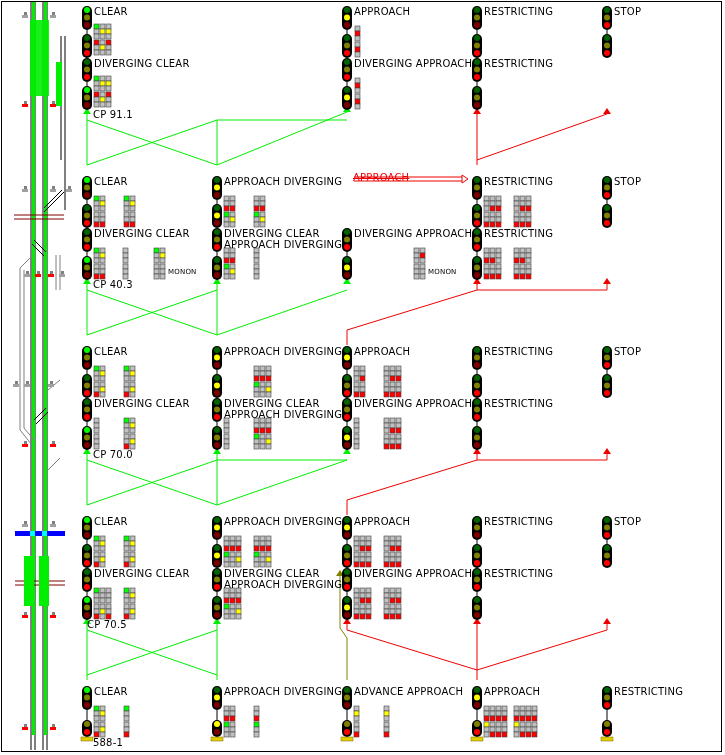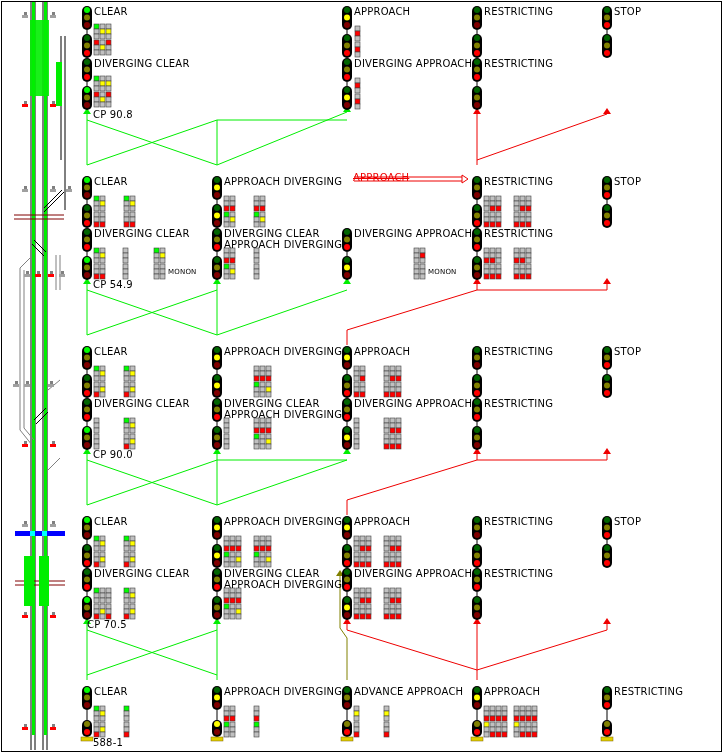--- a/index.html
+++ b/index.html
@@ -1749,42 +1749,42 @@
       </g>
     </svg>
   <div id="labels">
       <div class="lbl" style="left: 94px; top: 6px;">CLEAR</div>
       <div class="lbl" style="left: 94px; top: 58px;">DIVERGING CLEAR</div>
       <div class="lbl" style="left: 354px; top: 6px;">APPROACH</div>
       <div class="lbl" style="left: 354px; top: 58px;">DIVERGING APPROACH</div>
       <div class="lbl" style="left: 484px; top: 6px;">RESTRICTING</div>
       <div class="lbl" style="left: 484px; top: 58px;">RESTRICTING</div>
       <div class="lbl" style="left: 614px; top: 6px;">STOP</div>
-      <div class="lbl" style="left: 93px; top: 109px;">CP 90.8</div>
+      <div class="lbl" style="left: 93px; top: 109px;">CP 91.1</div>
       <div class="lbl" style="left: 94px; top: 176px;">CLEAR</div>
       <div class="lbl" style="left: 94px; top: 228px;">DIVERGING CLEAR</div>
       <div class="lbl" style="left: 224px; top: 176px;">APPROACH DIVERGING</div>
       <div class="lbl" style="left: 224px; top: 228px;">DIVERGING CLEAR</div>
       <div class="lbl" style="left: 224px; top: 239px;">APPROACH DIVERGING</div>
       <div class="lbl" style="left: 354px; top: 228px;">DIVERGING APPROACH</div>
       <div class="lbl" style="left: 484px; top: 176px;">RESTRICTING</div>
       <div class="lbl" style="left: 484px; top: 228px;">RESTRICTING</div>
       <div class="lbl" style="left: 614px; top: 176px;">STOP</div>
-      <div class="lbl" style="left: 93px; top: 279px;">CP 54.9</div>
+      <div class="lbl" style="left: 93px; top: 279px;">CP 40.3</div>
       <div class="lbl" style="left: 94px; top: 346px;">CLEAR</div>
       <div class="lbl" style="left: 94px; top: 398px;">DIVERGING CLEAR</div>
       <div class="lbl" style="left: 224px; top: 346px;">APPROACH DIVERGING</div>
       <div class="lbl" style="left: 224px; top: 398px;">DIVERGING CLEAR</div>
       <div class="lbl" style="left: 224px; top: 409px;">APPROACH DIVERGING</div>
       <div class="lbl" style="left: 354px; top: 346px;">APPROACH</div>
       <div class="lbl" style="left: 354px; top: 398px;">DIVERGING APPROACH</div>
       <div class="lbl" style="left: 484px; top: 346px;">RESTRICTING</div>
       <div class="lbl" style="left: 484px; top: 398px;">RESTRICTING</div>
       <div class="lbl" style="left: 614px; top: 346px;">STOP</div>
-      <div class="lbl" style="left: 93px; top: 449px;">CP 90.0</div>
+      <div class="lbl" style="left: 93px; top: 449px;">CP 70.0</div>
       <div class="lbl" style="left: 94px; top: 516px;">CLEAR</div>
       <div class="lbl" style="left: 94px; top: 568px;">DIVERGING CLEAR</div>
       <div class="lbl" style="left: 224px; top: 516px;">APPROACH DIVERGING</div>
       <div class="lbl" style="left: 224px; top: 568px;">DIVERGING CLEAR</div>
       <div class="lbl" style="left: 224px; top: 579px;">APPROACH DIVERGING</div>
       <div class="lbl" style="left: 354px; top: 516px;">APPROACH</div>
       <div class="lbl" style="left: 354px; top: 568px;">DIVERGING APPROACH</div>
       <div class="lbl" style="left: 484px; top: 516px;">RESTRICTING</div>
       <div class="lbl" style="left: 484px; top: 568px;">RESTRICTING</div>
       <div class="lbl" style="left: 614px; top: 516px;">STOP</div>

